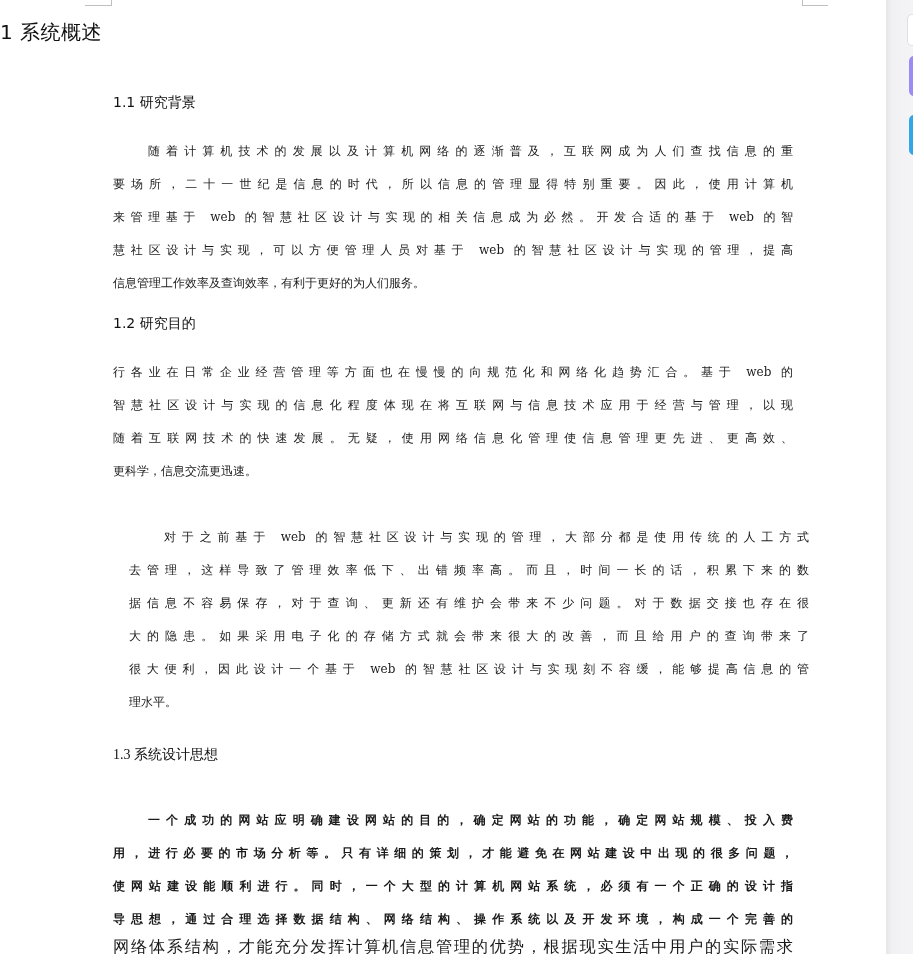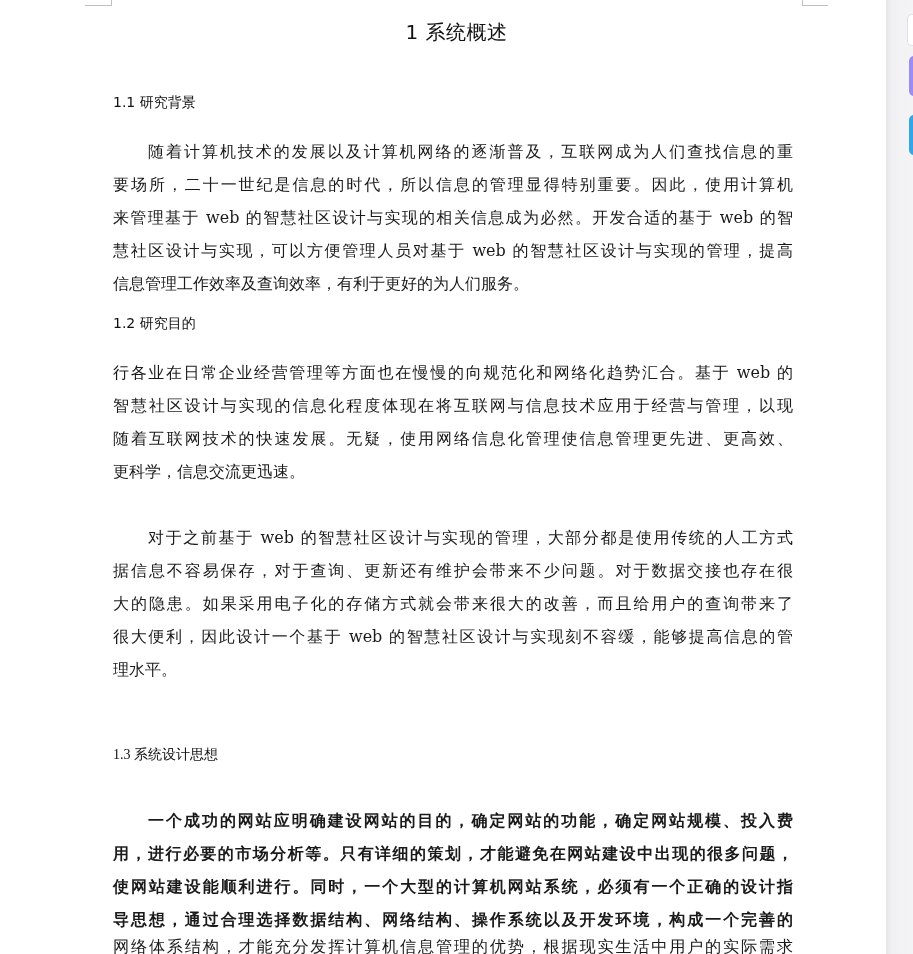--- a/index.html
+++ b/index.html
@@ -42,40 +42,40 @@
       left: 802px;
       top: 0;
       border-width: 0 0 1px 1px;
       width: 25px;
     }
     .title {
       position: absolute;
       left: 0;
       width: 913px;
       top: 19px;
-      text-align: center;
+      text-align: left;
       font-family: "DejaVu Sans", sans-serif;
       font-size: 20px;
       color: #111111;
       letter-spacing: 0.5px;
     }
     .h2 {
       position: absolute;
       left: 113px;
       font-family: "DejaVu Sans", sans-serif;
       font-size: 14px;
       color: #111111;
       white-space: nowrap;
     }
     .para {
       position: absolute;
       left: 113px;
       width: 680px;
       font-family: "DejaVu Serif", serif;
-      font-size: 16px;
+      font-size: 12px;
       line-height: 33px;
       color: #1a1a1a;
       text-align: justify;
       text-indent: 35px;
     }
     .para .line {
       display: block;
       white-space: nowrap;
       text-align: justify;
       text-align-last: justify;
@@ -147,22 +147,23 @@
       <span class="line last">信息管理工作效率及查询效率，有利于更好的为人们服务。</span>
     </div>
 
     <div class="h2" style="top:315px;">1.2 研究目的</div>
     <div class="para" style="top:356px;">
       <span class="line">行各业在日常企业经营管理等方面也在慢慢的向规范化和网络化趋势汇合。基于 web 的</span>
       <span class="line">智慧社区设计与实现的信息化程度体现在将互联网与信息技术应用于经营与管理，以现</span>
       <span class="line">随着互联网技术的快速发展。无疑，使用网络信息化管理使信息管理更先进、更高效、</span>
       <span class="line last">更科学，信息交流更迅速。</span>
     </div>
-    <div class="para" style="top:521px;">
+    <div class="para" style="top:521px;margin-left:16px;">
       <span class="line first">对于之前基于 web 的智慧社区设计与实现的管理，大部分都是使用传统的人工方式</span>
+      <span class="line">去管理，这样导致了管理效率低下、出错频率高。而且，时间一长的话，积累下来的数</span>
       <span class="line">据信息不容易保存，对于查询、更新还有维护会带来不少问题。对于数据交接也存在很</span>
       <span class="line">大的隐患。如果采用电子化的存储方式就会带来很大的改善，而且给用户的查询带来了</span>
       <span class="line">很大便利，因此设计一个基于 web 的智慧社区设计与实现刻不容缓，能够提高信息的管</span>
       <span class="line last">理水平。</span>
     </div>
 
     <div class="h2" style="top:746px;font-family:Liberation Serif, serif;">1.3 系统设计思想</div>
     <div class="para" style="top:804px;font-weight:bold;">
       <span class="line first">一个成功的网站应明确建设网站的目的，确定网站的功能，确定网站规模、投入费</span>
       <span class="line">用，进行必要的市场分析等。只有详细的策划，才能避免在网站建设中出现的很多问题，</span>

